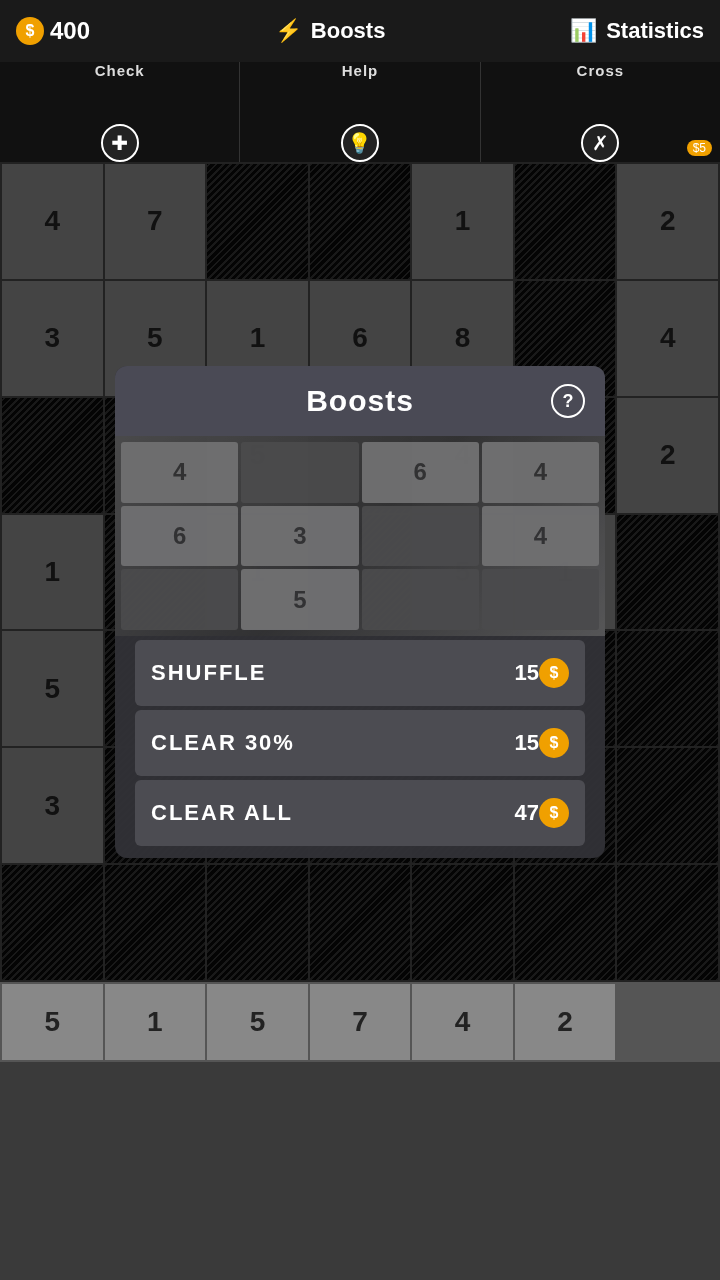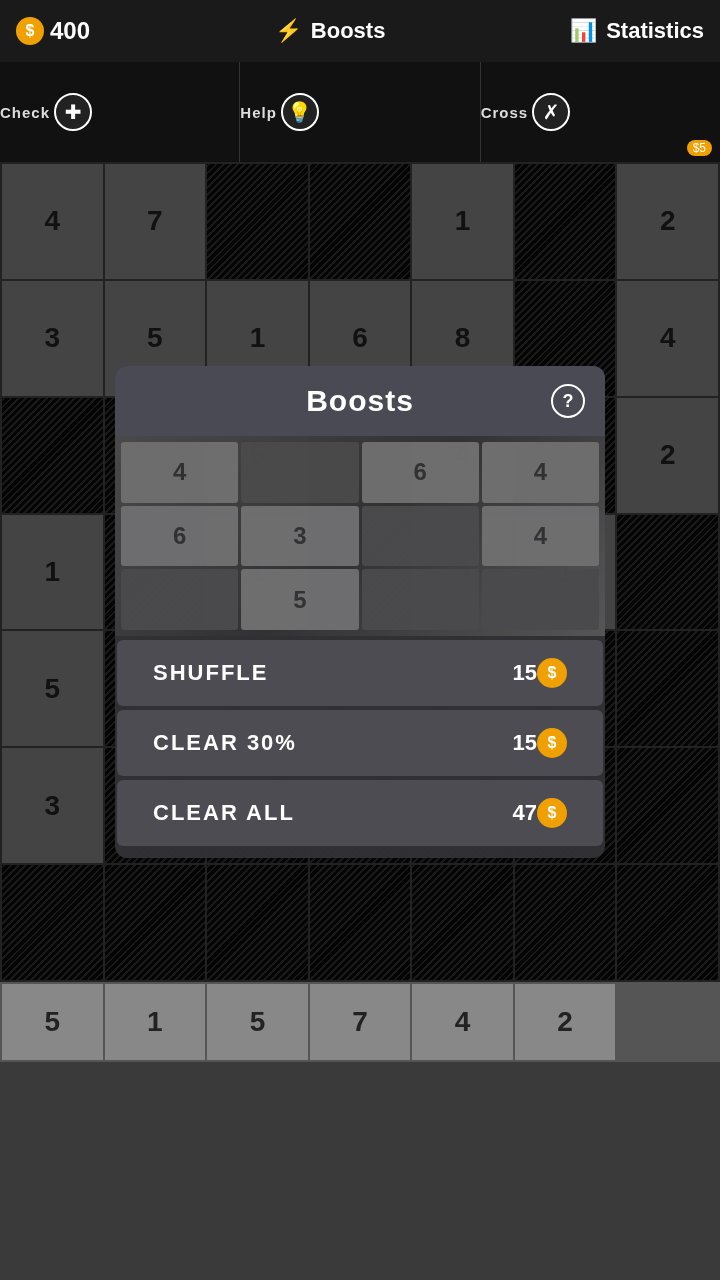--- a/index.html
+++ b/index.html
@@ -74,23 +74,23 @@
       width: 720px;
       height: 100px;
       background: #111;
       display: flex;
       position: relative;
       z-index: 10;
     }
     .action-btn {
       flex: 1;
       display: flex;
-      flex-direction: row;
-      align-items: center;
-      justify-content: flex-start;
+      flex-direction: column;
+      align-items: center;
+      justify-content: space-between;
       border-right: 1px solid #333;
       color: #fff;
       cursor: pointer;
       gap: 4px;
       position: relative;
     }
     .action-btn:last-child { border-right: none; }
     .action-btn .btn-label {
       font-size: 15px;
       font-weight: bold;
@@ -258,22 +258,22 @@
     .mini-cell.dark {
       background: #555;
     }
 
     
     .boost-btn {
       display: flex;
       align-items: center;
       justify-content: space-between;
       background: rgba(80, 80, 85, 0.9);
-      margin: 4px 2px;
-      padding: 18px 36px;
+      margin: 4px 20px;
+      padding: 18px 16px;
       border-radius: 6px;
       cursor: pointer;
     }
     .boost-btn-label {
       font-size: 22px;
       font-weight: bold;
       color: #fff;
       letter-spacing: 2px;
     }
     .boost-cost {

